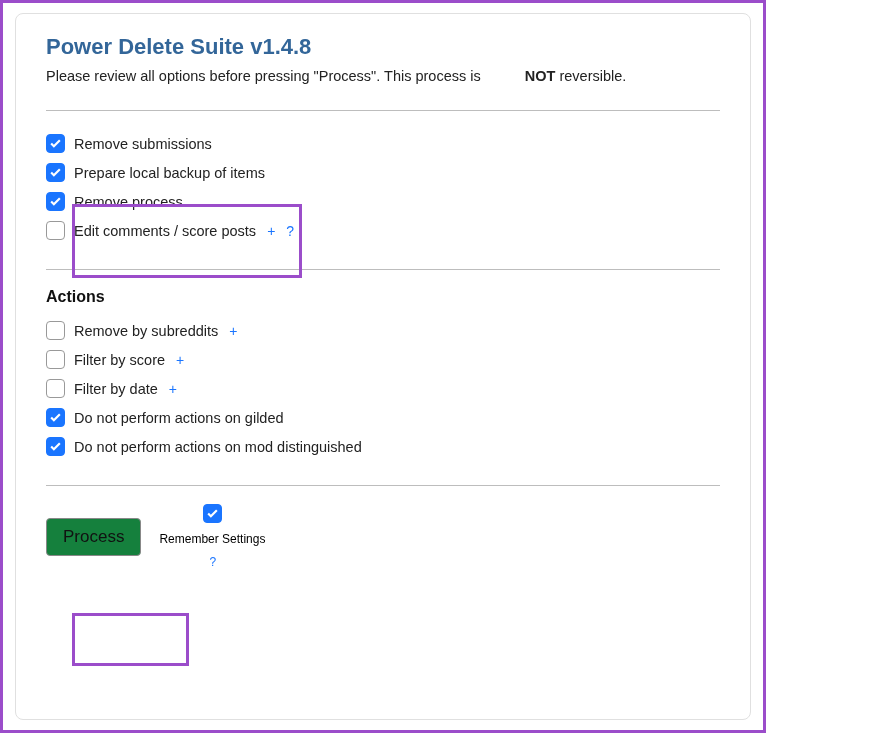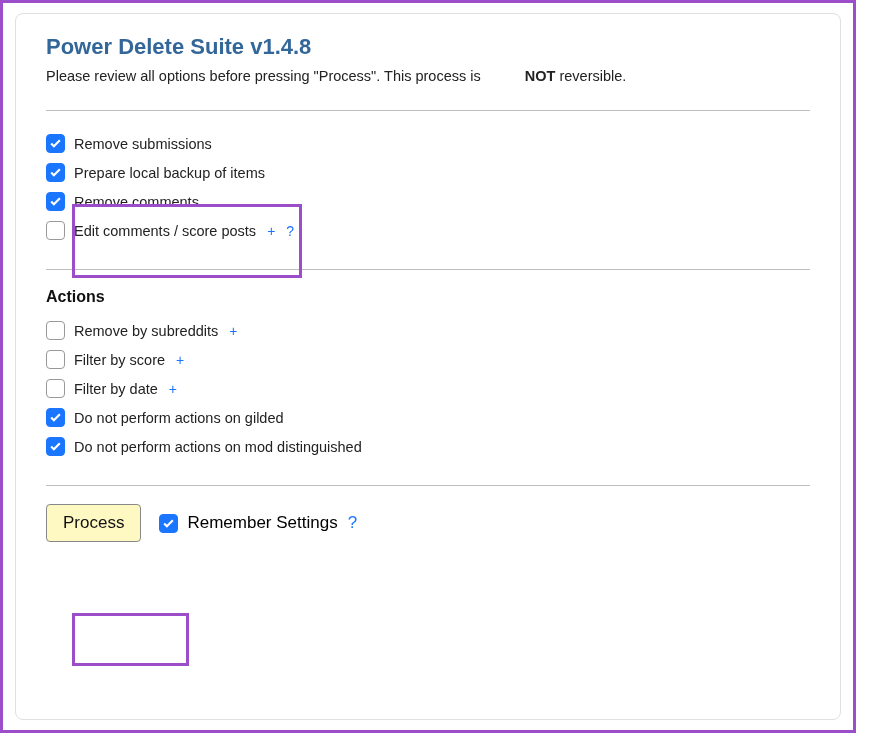--- a/index.html
+++ b/index.html
@@ -5,21 +5,21 @@
     * {
       box-sizing: border-box;
     }
     body {
       margin: 0;
       padding: 0;
       font-family: Verdana, Geneva, sans-serif;
       background: #ffffff;
     }
     .outer-frame {
-      width: 856px;
+      width: 766px;
       height: 733px;
       border: 3px solid #9b4dca;
       background: #ffffff;
       padding: 10px 12px;
       position: relative;
     }
     .panel {
       border: 1px solid #e0e0e0;
       border-radius: 8px;
       padding: 20px 30px 28px 30px;
@@ -105,34 +105,35 @@
       height: 53px;
       pointer-events: none;
     }
     .bottom-row {
       display: flex;
       align-items: center;
       gap: 18px;
       margin-top: 12px;
     }
     .process-btn {
-      background: #fef9c3;
+      background: #15803d;
       border: 1px solid #888;
       border-radius: 4px;
       padding: 8px 16px;
       font-size: 17px;
       font-family: Arial, sans-serif;
       cursor: pointer;
       color: #111;
     }
     .remember-wrap {
       display: flex;
       align-items: center;
       gap: 9px;
-      font-size: 17px;
+      font-size: 12px;
+      flex-direction: column;
     }
     .help-q {
       color: #1a75ff;
       margin-left: 1px;
       cursor: pointer;
     }
     .section-block {
       margin-bottom: 24px;
     }
   </style>
@@ -169,21 +170,21 @@
         </div>
         <span>Prepare local backup of items</span>
       </div>
 
       <div class="option-row">
         <div class="checkbox checked">
           <svg viewBox="0 0 24 24">
               <path fill="none" stroke="#fff" stroke-width="4" d="M4 12l5 5L20 6"></path>
             </svg>
         </div>
-        <span>Remove comments</span>
+        <span>Remove process</span>
       </div>
 
       <div class="option-row">
         <div class="checkbox unchecked"></div>
         <span>Edit comments / score posts</span>
         <span class="expand-link">+</span>
           <span class="expand-link">?</span>
       </div>
     </div>
 

